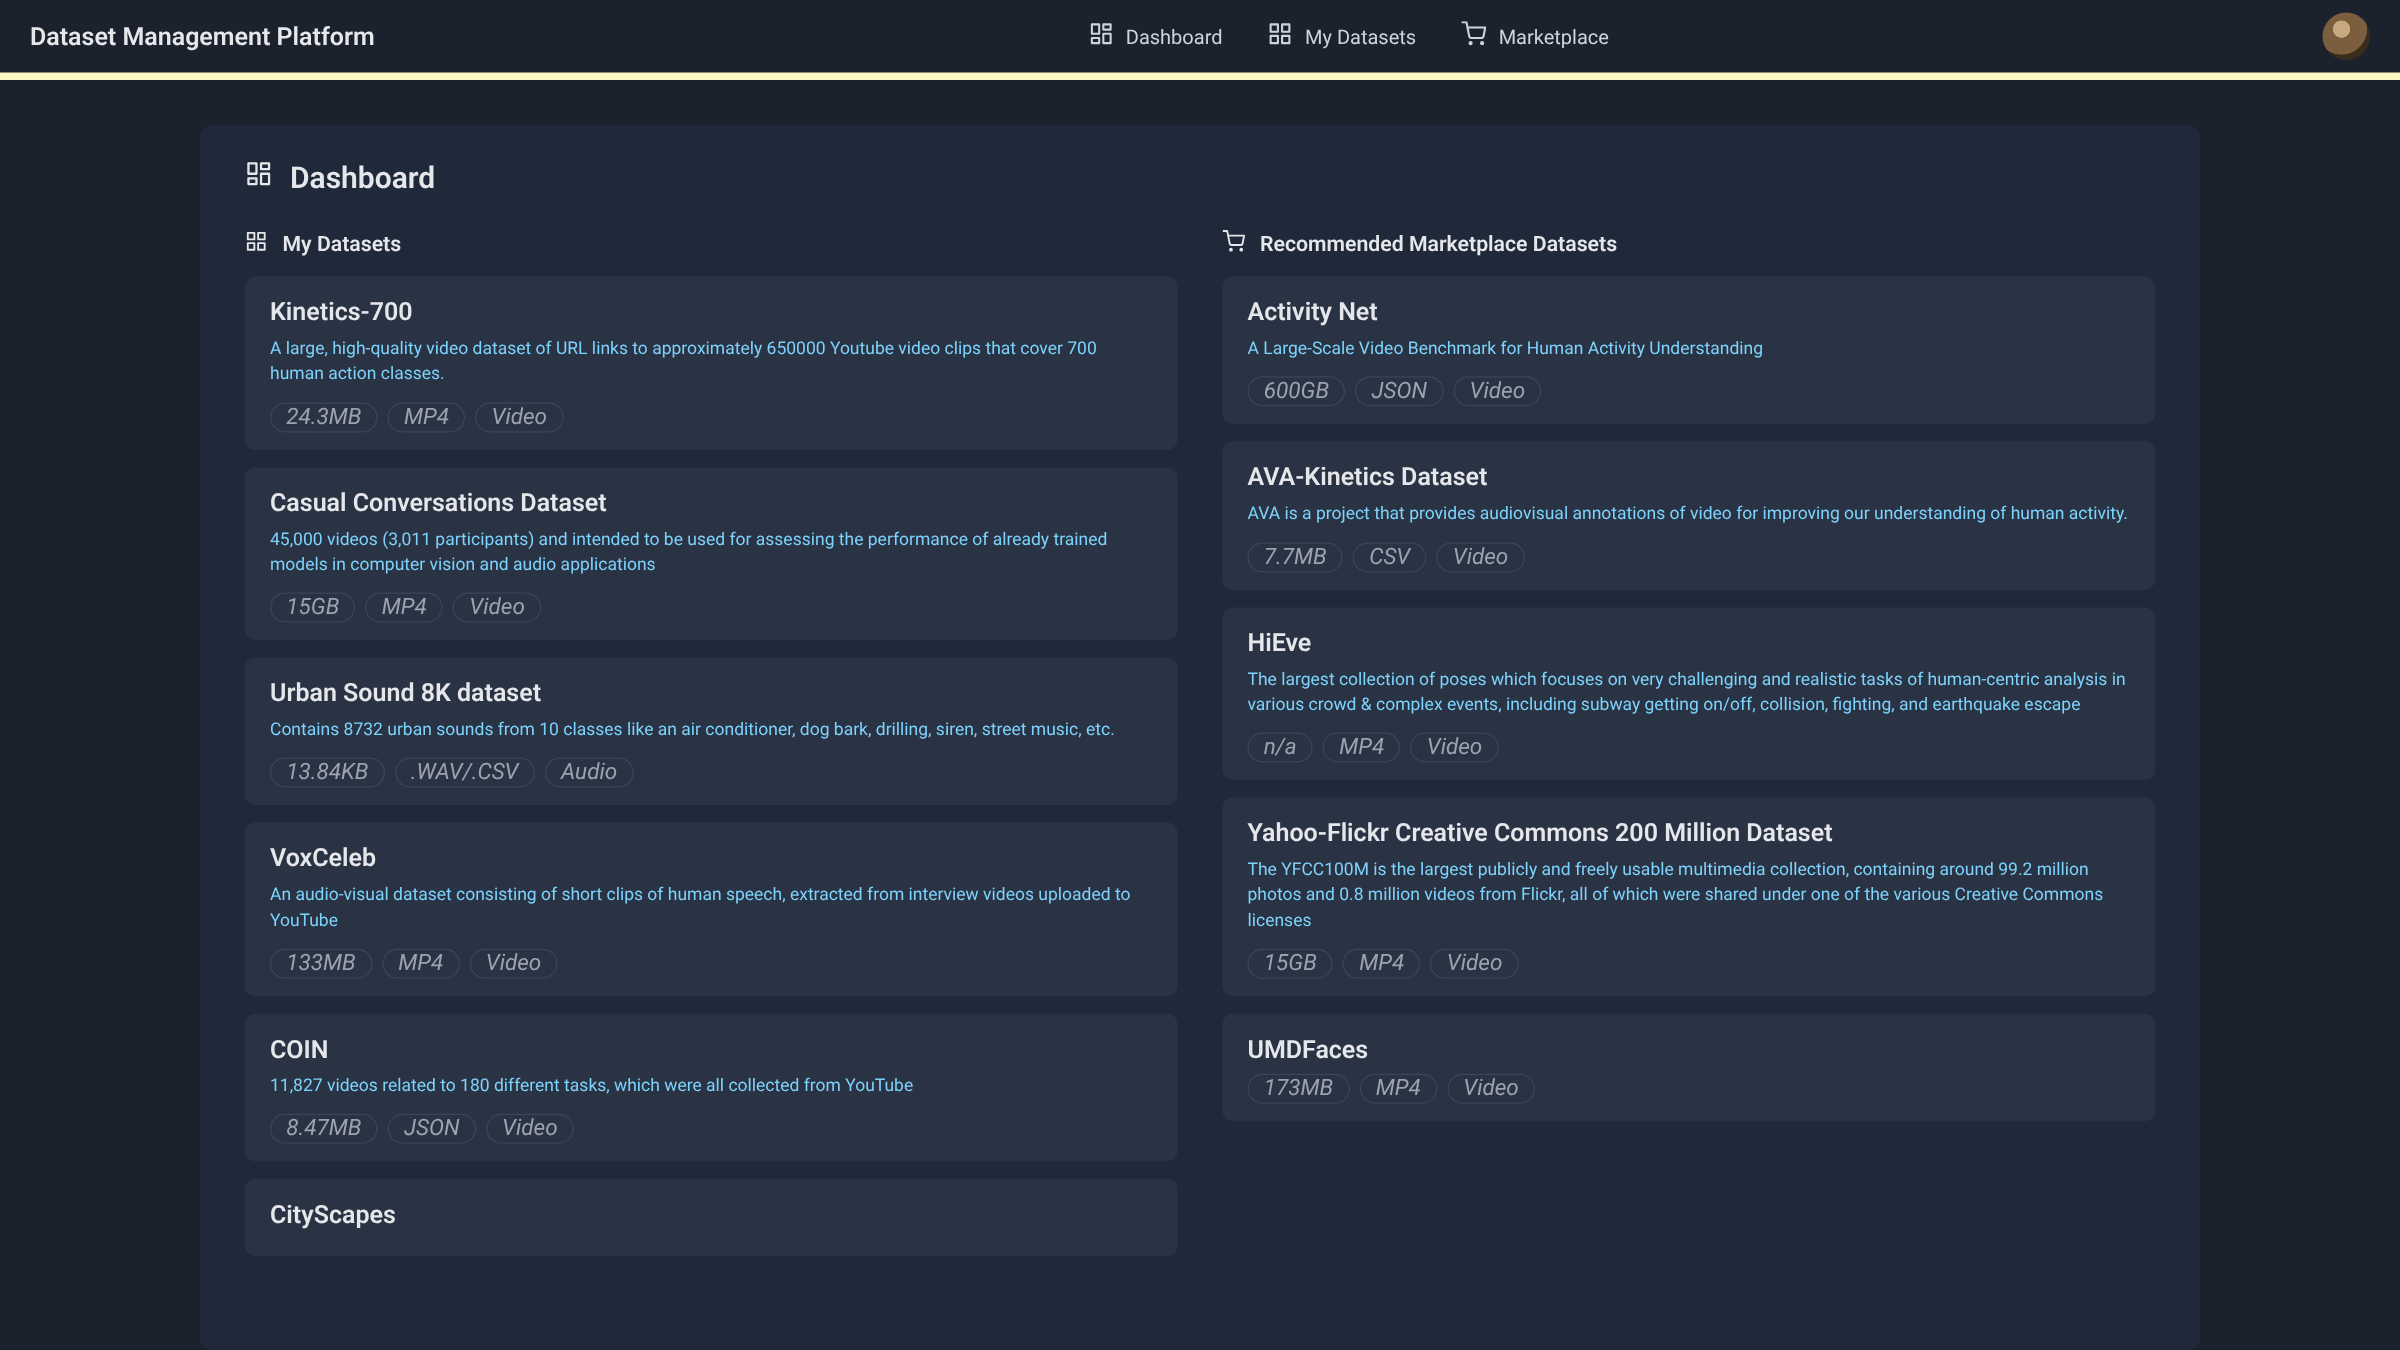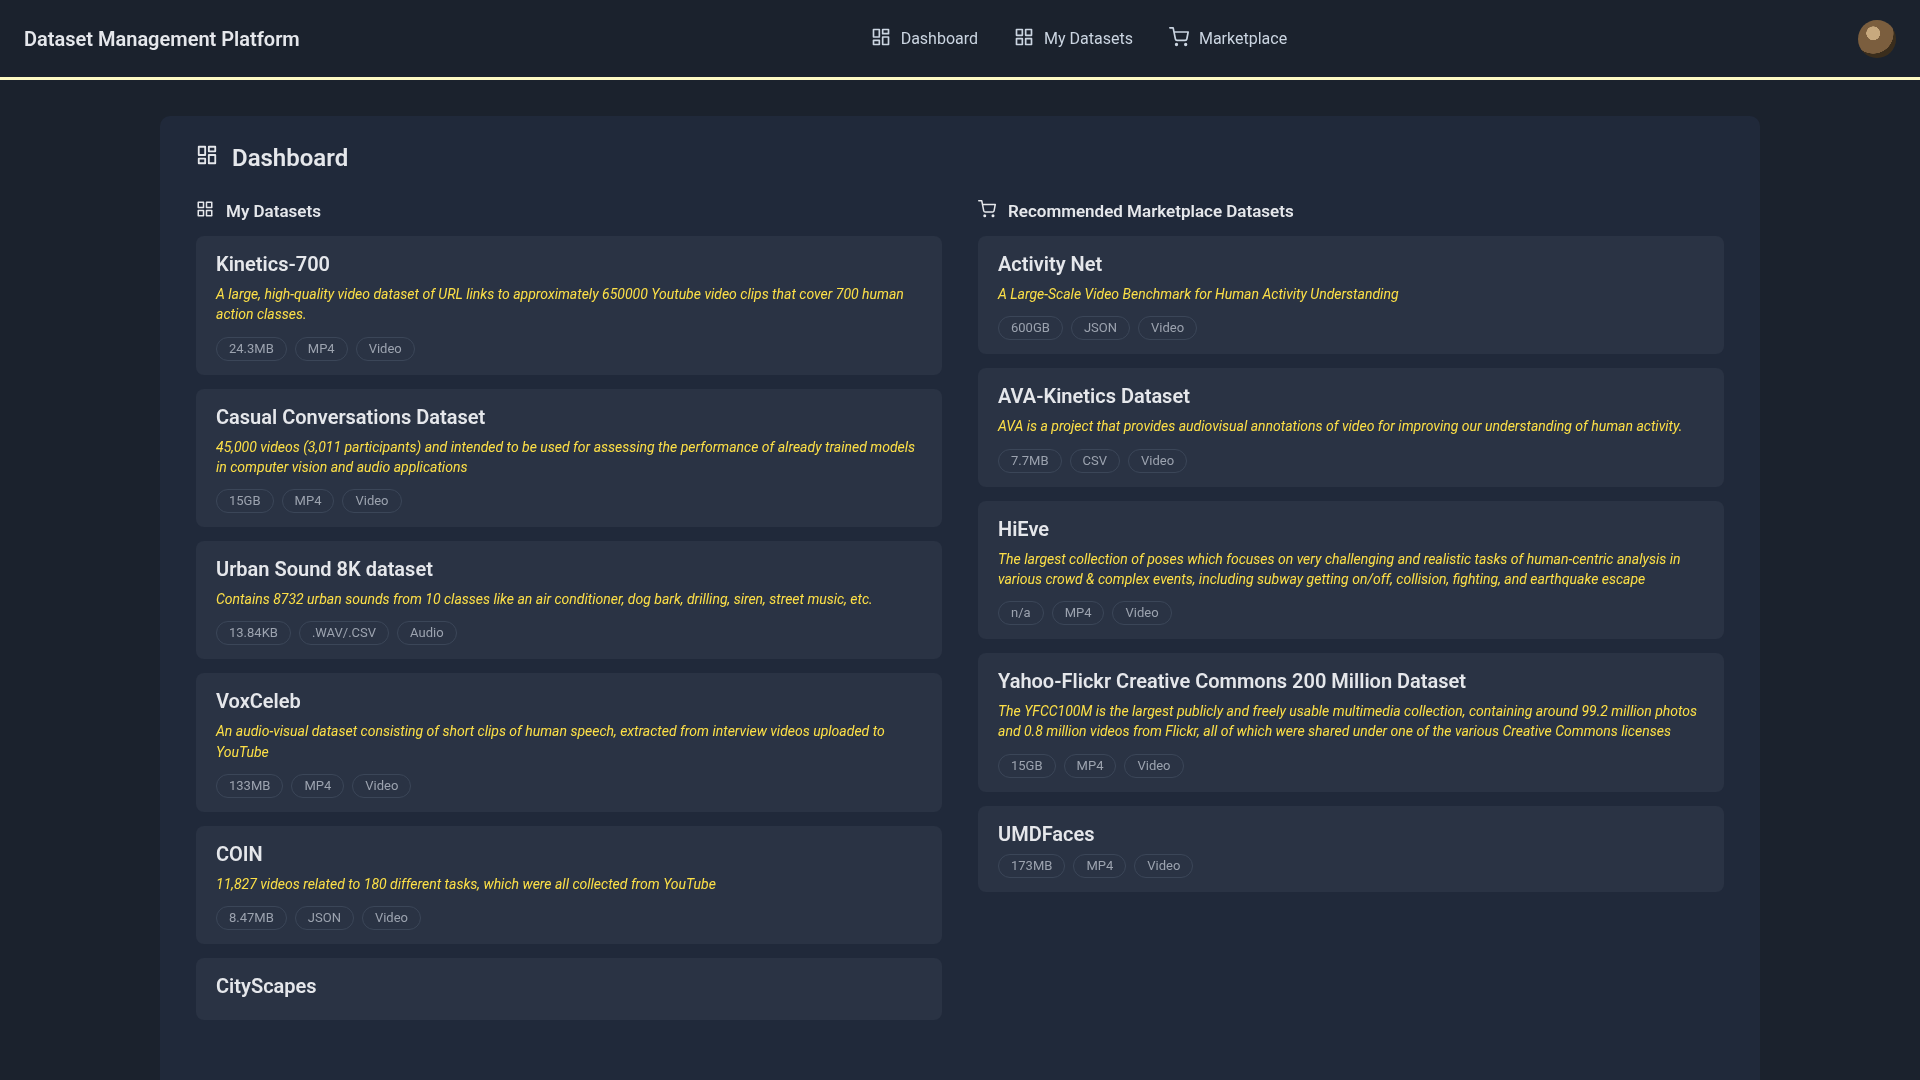--- a/index.html
+++ b/index.html
@@ -5,26 +5,26 @@
   * { box-sizing: border-box; margin: 0; padding: 0; }
   html, body { width: 1920px; height: 1080px; overflow: hidden; }
   body {
     background: #1b222d;
     color: #e5e7eb;
     font-family: -apple-system, BlinkMacSystemFont, "Segoe UI", Roboto, Helvetica, Arial, sans-serif;
     font-size: 14px;
   }
   
   .topnav {
-    height: 80px;
+    height: 64px;
     display: flex;
     align-items: center;
     padding: 0 24px;
     background: #1b222d;
-    border-bottom: 3px solid #fef9c3;
+    border-bottom: 6px solid #fef9c3;
   }
   .brand {
     font-size: 20px;
     font-weight: 600;
     color: #e5e7eb;
     flex: 0 0 auto;
   }
   .nav-center {
     flex: 1 1 auto;
     display: flex;
@@ -90,33 +90,33 @@
     margin-bottom: 14px;
   }
   .card-title {
     font-size: 20px;
     font-weight: 600;
     margin-bottom: 8px;
     color: #e5e7eb;
   }
   .card-desc {
     font-size: 14px;
-    color: #fde047;
+    color: #7dd3fc;
     line-height: 1.45;
     margin-bottom: 12px;
-    font-style: italic;
   }
   .tags { display: flex; gap: 8px; flex-wrap: wrap; }
   .tag {
     border: 1px solid #3b4658;
     color: #9ca3af;
     border-radius: 999px;
     padding: 2px 12px;
-    font-size: 13px;
+    font-size: 18px;
     line-height: 18px;
+    font-style: italic;
   }
 </style>
 </head>
 <body>
 
 <div class="topnav">
   <div class="brand">Dataset Management Platform</div>
   <div class="nav-center">
     <div class="nav-item">
       <span>

